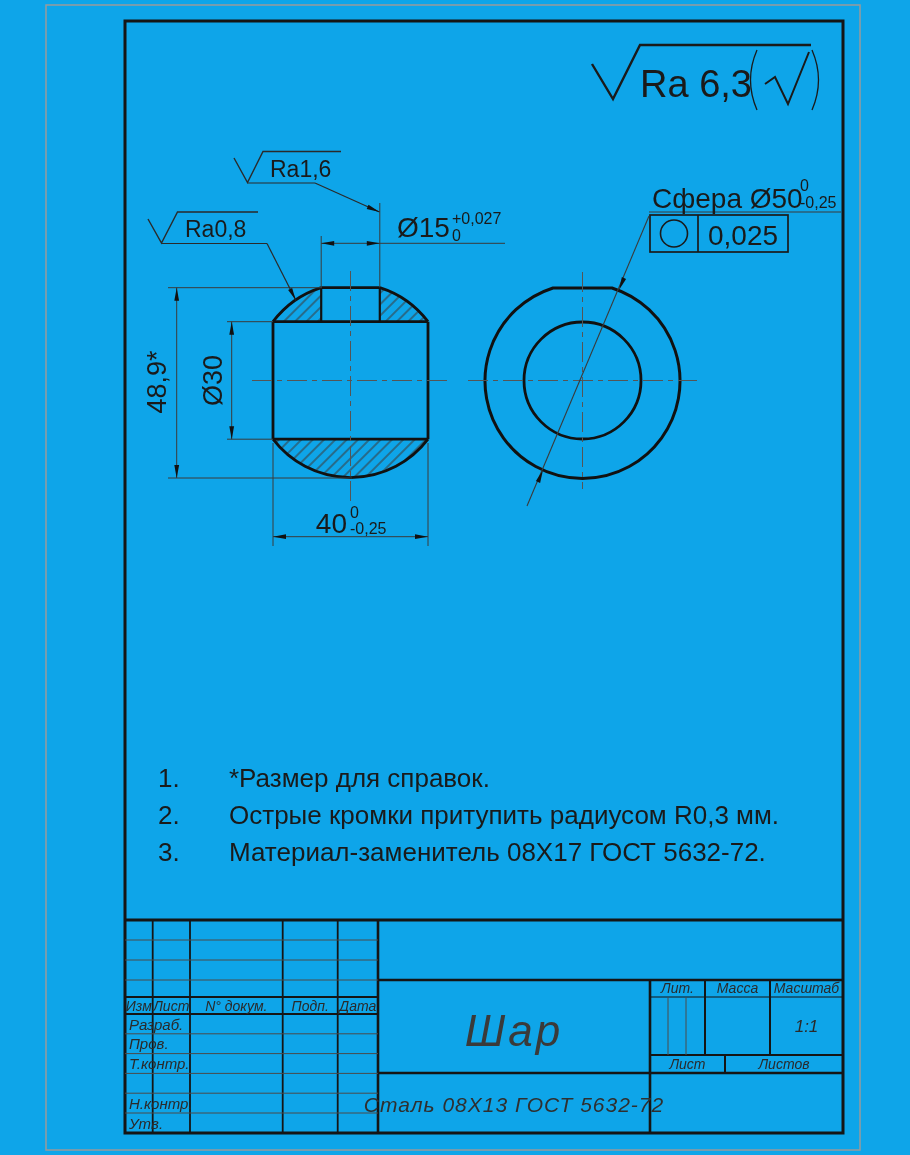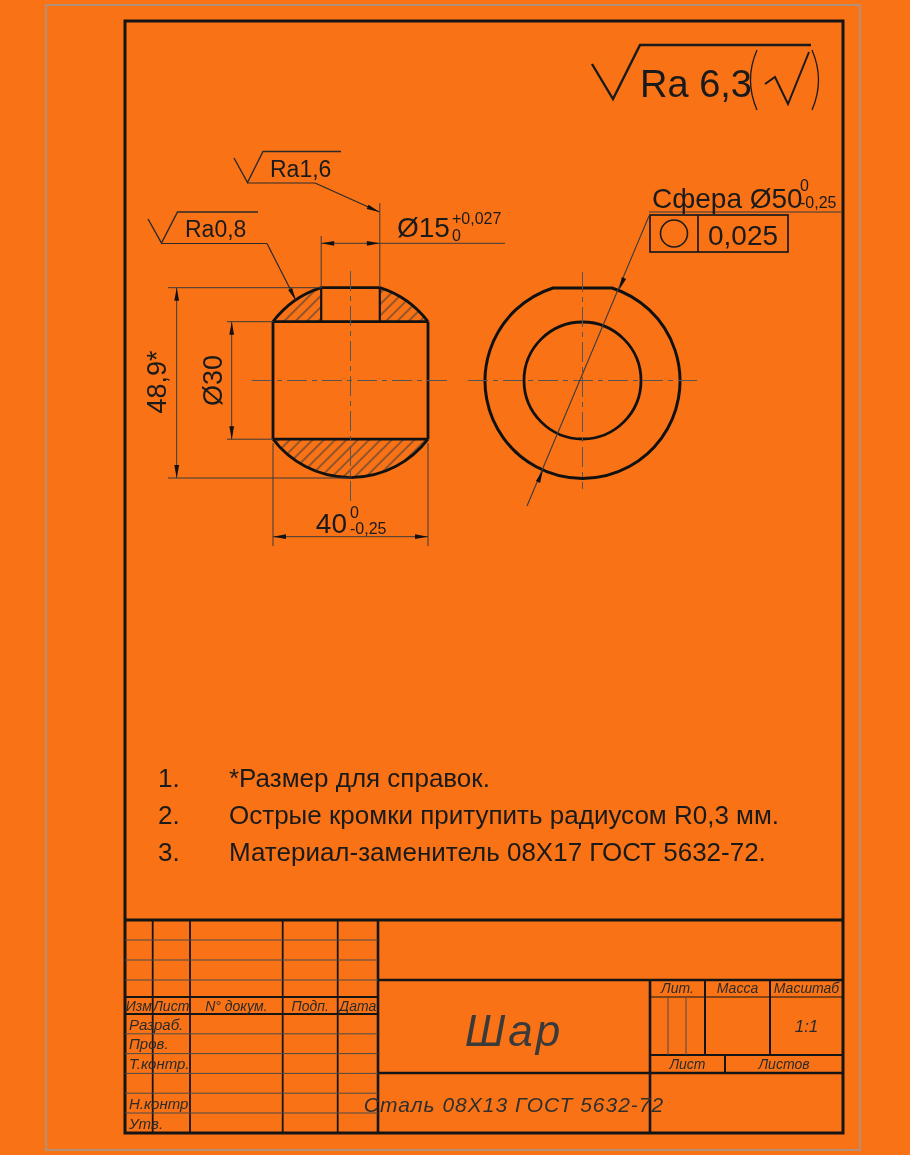--- a/index.html
+++ b/index.html
@@ -1,16 +1,16 @@
 <!DOCTYPE html>
 <html><head>
 <meta charset="utf-8">
 <style>
   html,body{margin:0;padding:0;background:#fff;}
-  .page{position:relative;width:910px;height:1155px;background:#f97316;overflow:hidden;}
+  .page{position:relative;width:910px;height:1155px;background:#0ea5e9;overflow:hidden;}
   svg{position:absolute;left:0;top:0;}
   svg text{font-family:"Liberation Sans", sans-serif;fill:#1a1a1a;}
   .dim{font-size:28px;}
   .dim-med{font-size:27px;}
   .tol{font-size:16px;}
   .ra{font-size:23px;}
   .note{font-size:26px;}
   .frame-val{font-size:28px;}
   .tb-label{font-style:italic;font-size:15px;fill:#2a2a2a;}
   .tb-head{font-style:italic;font-size:14px;fill:#2a2a2a;}

